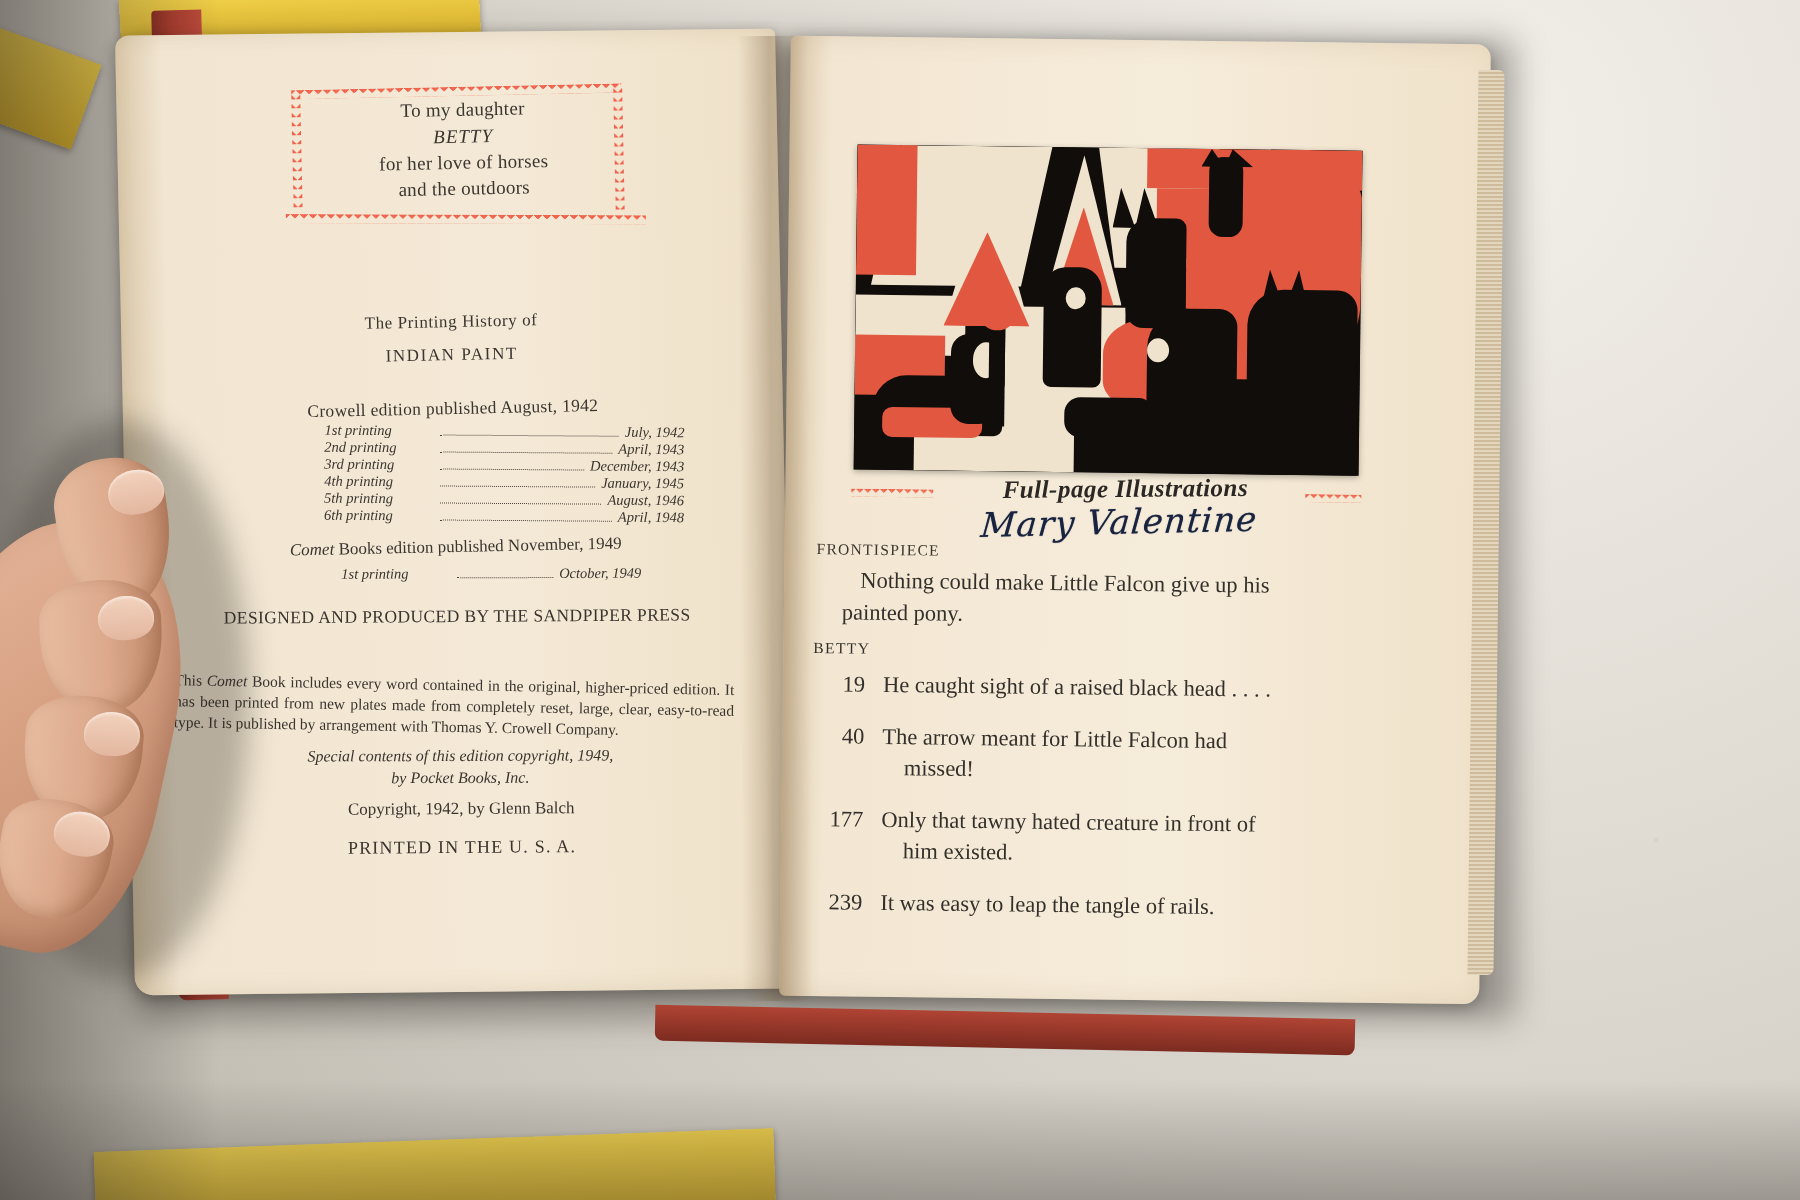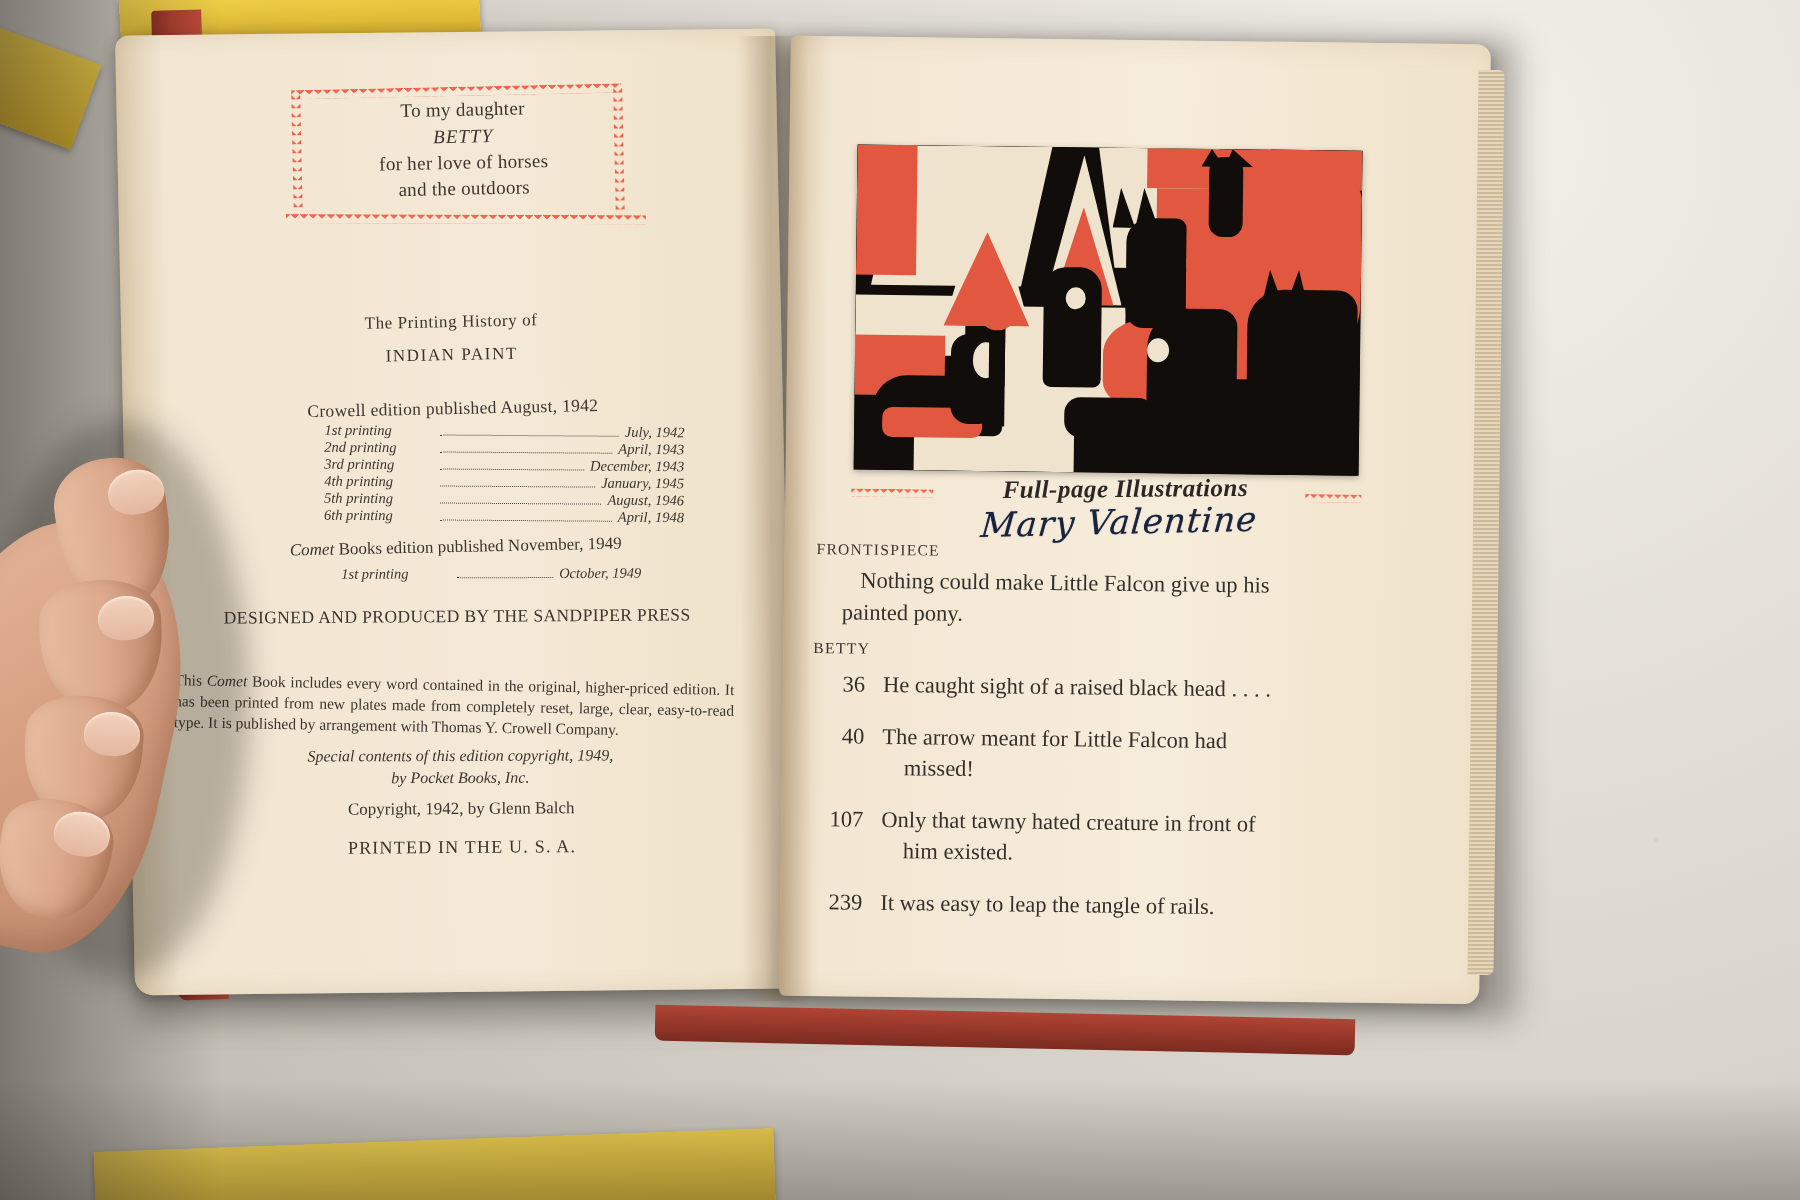--- a/index.html
+++ b/index.html
@@ -513,32 +513,32 @@
       <div class="frontis-label">FRONTISPIECE</div>
       <div class="frontis-text">
         <span class="ind">Nothing could make Little Falcon give up his</span>
         <span>painted pony.</span>
       </div>
 
       <div class="page-label">BETTY</div>
 
       <div class="illus-list">
         <div class="li-row">
-          <span class="li-num">36</span>
+          <span class="li-num">19</span>
           <span class="li-text">He caught sight of a raised black head . . . .</span>
         </div>
         <div class="li-row">
           <span class="li-num">40</span>
           <span class="li-text">
             <span>The arrow meant for Little Falcon had</span><br>
             <span style="padding-left:22px;display:inline-block">missed!</span>
           </span>
         </div>
         <div class="li-row">
-          <span class="li-num">107</span>
+          <span class="li-num">177</span>
           <span class="li-text">
             <span>Only that tawny hated creature in front of</span><br>
             <span style="padding-left:22px;display:inline-block">him existed.</span>
           </span>
         </div>
         <div class="li-row">
           <span class="li-num">239</span>
           <span class="li-text">It was easy to leap the tangle of rails.</span>
         </div>
       </div>

